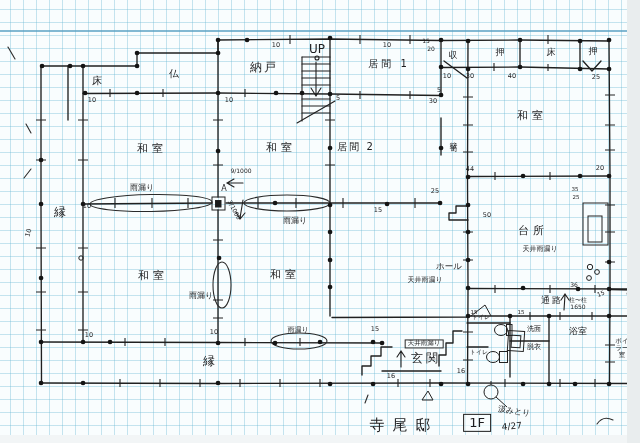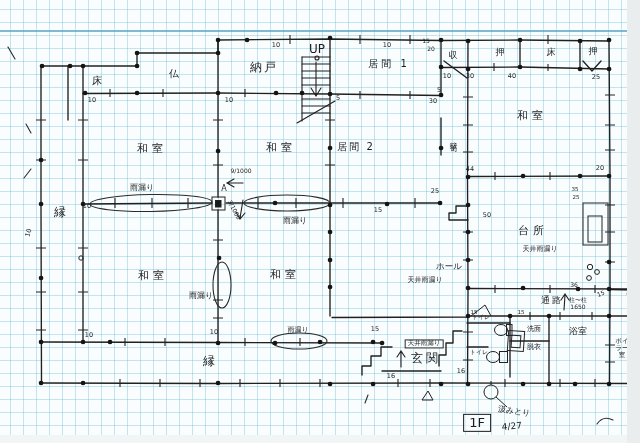--- a/index.html
+++ b/index.html
@@ -190,20 +190,21 @@
   <div class="lbl" style="left:295px;top:221px;font-size:8px">雨漏り</div>
   <div class="lbl" style="left:201px;top:296px;font-size:8px">雨漏り</div>
   <div class="lbl" style="left:298px;top:331px;font-size:7px">雨漏り</div>
   <div class="lbl" style="left:540px;top:250px;font-size:7px">天井雨漏り</div>
   <div class="lbl" style="left:425px;top:281px;font-size:7px">天井雨漏り</div>
   <div class="lbl box" style="left:424px;top:344px;font-size:6.5px">天井雨漏り</div>
   <div class="lbl" style="left:578px;top:304px;font-size:6px">柱〜柱
 1650</div>
   <div class="lbl" style="left:514px;top:412px;font-size:8px;transform:translate(-50%,-50%) rotate(8deg)">汲みとり</div>
 
+  <div class="lbl" style="left:404px;top:425px;font-size:15px;letter-spacing:8px">寺尾邸</div>
   <div class="lbl bigbox" style="left:477px;top:423px;font-size:13px">1F</div>
   <div class="lbl" style="left:512px;top:427px;font-size:9px;transform:translate(-50%,-50%) rotate(-5deg)">4/27</div>
 
   <div class="lbl" style="left:92px;top:101px;font-size:6.5px">10</div>
   <div class="lbl" style="left:229px;top:101px;font-size:6.5px">10</div>
   <div class="lbl" style="left:276px;top:46px;font-size:6.5px">10</div>
   <div class="lbl" style="left:387px;top:46px;font-size:6.5px">10</div>
   <div class="lbl" style="left:426px;top:41px;font-size:6px">15</div>
   <div class="lbl" style="left:431px;top:49px;font-size:6px">20</div>
   <div class="lbl" style="left:447px;top:77px;font-size:6.5px">10</div>

